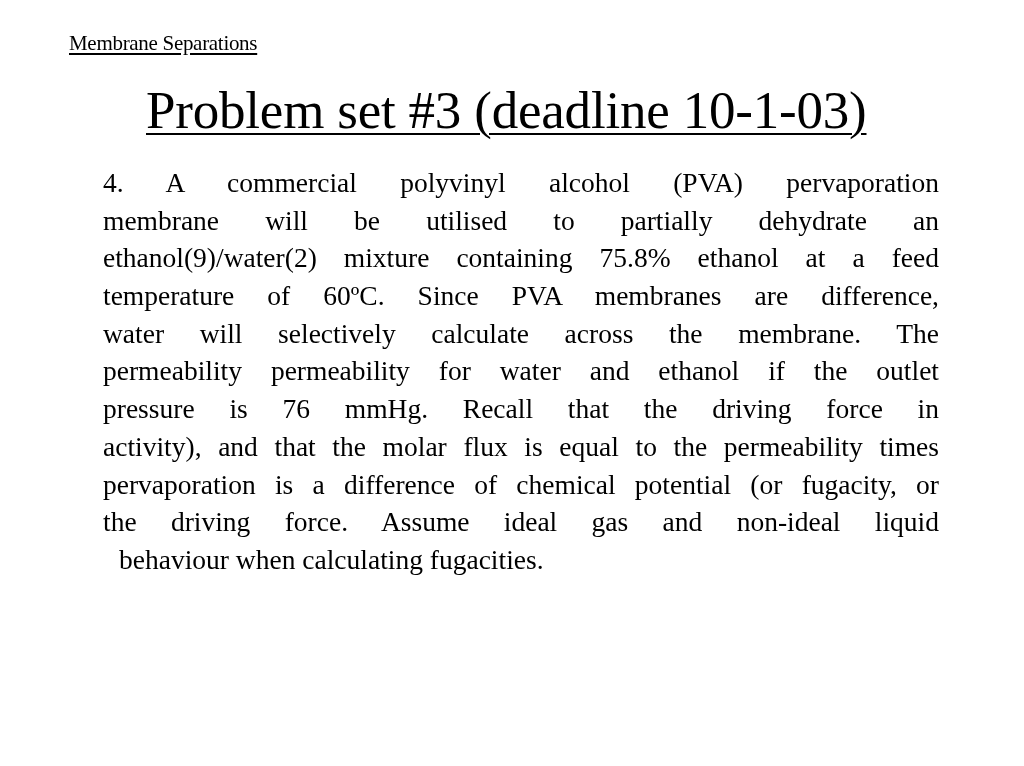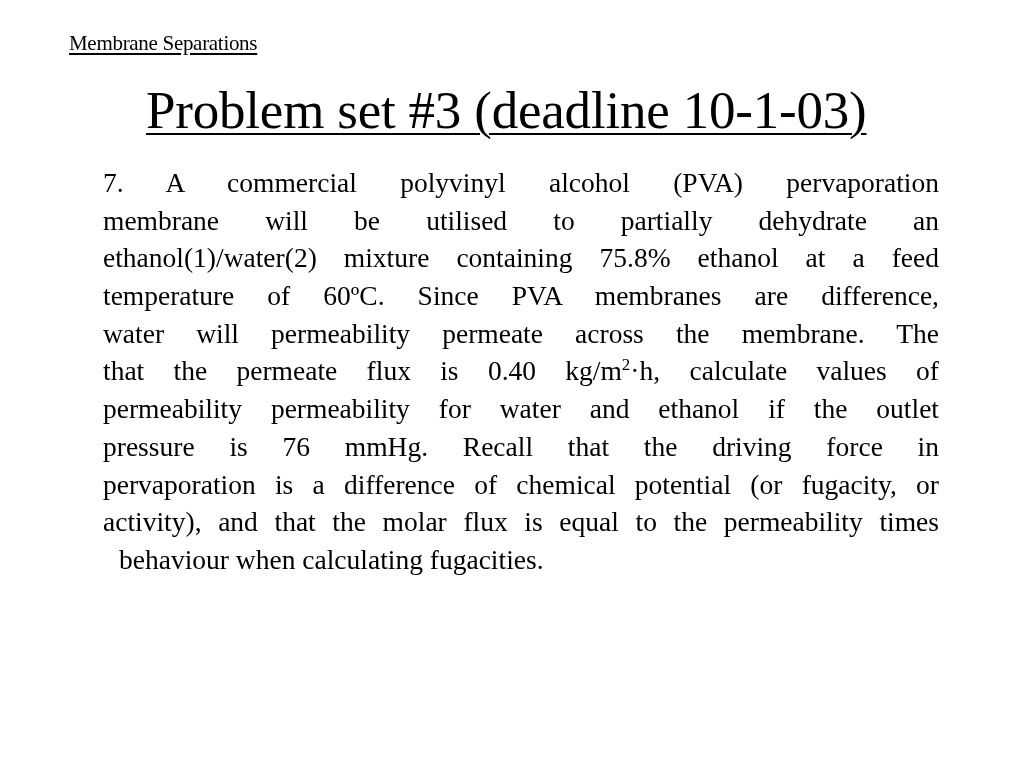--- a/index.html
+++ b/index.html
@@ -11,24 +11,24 @@
   .line.last { text-align-last: left; margin-left: 16px; }
   sup { font-size: 17px; line-height: 0; vertical-align: 10px; }
 </style>
 </head>
 <body>
 
 <div class="section-label">Membrane Separations</div>
 <div class="title">Problem set #3 (deadline 10-1-03)</div>
 
 <div class="body-text">
-  <div class="line">7. A commercial polyvinyl alcohol (PVA) pervaporation</div>
+  <div class="line">4. A commercial polyvinyl alcohol (PVA) pervaporation</div>
   <div class="line">membrane will be utilised to partially dehydrate an</div>
-  <div class="line">ethanol(1)/water(2) mixture containing 75.8% ethanol at a feed</div>
+  <div class="line">ethanol(9)/water(2) mixture containing 75.8% ethanol at a feed</div>
   <div class="line">temperature of 60ºC. Since PVA membranes are difference,</div>
-  <div class="line">water will permeability permeate across the membrane. The</div>
-  <div class="line"><span>that the permeate flux is 0.40 kg/m</span><sup>2</sup><span>·h, calculate values of</span></div>
+  <div class="line">water will selectively calculate across the membrane. The</div>
   <div class="line">permeability permeability for water and ethanol if the outlet</div>
   <div class="line">pressure is 76 mmHg. Recall that the driving force in</div>
+  <div class="line">activity), and that the molar flux is equal to the permeability times</div>
   <div class="line">pervaporation is a difference of chemical potential (or fugacity, or</div>
-  <div class="line">activity), and that the molar flux is equal to the permeability times</div>
+  <div class="line">the driving force. Assume ideal gas and non-ideal liquid</div>
   <div class="line last">behaviour when calculating fugacities.</div>
 </div>
 
 </body></html>

